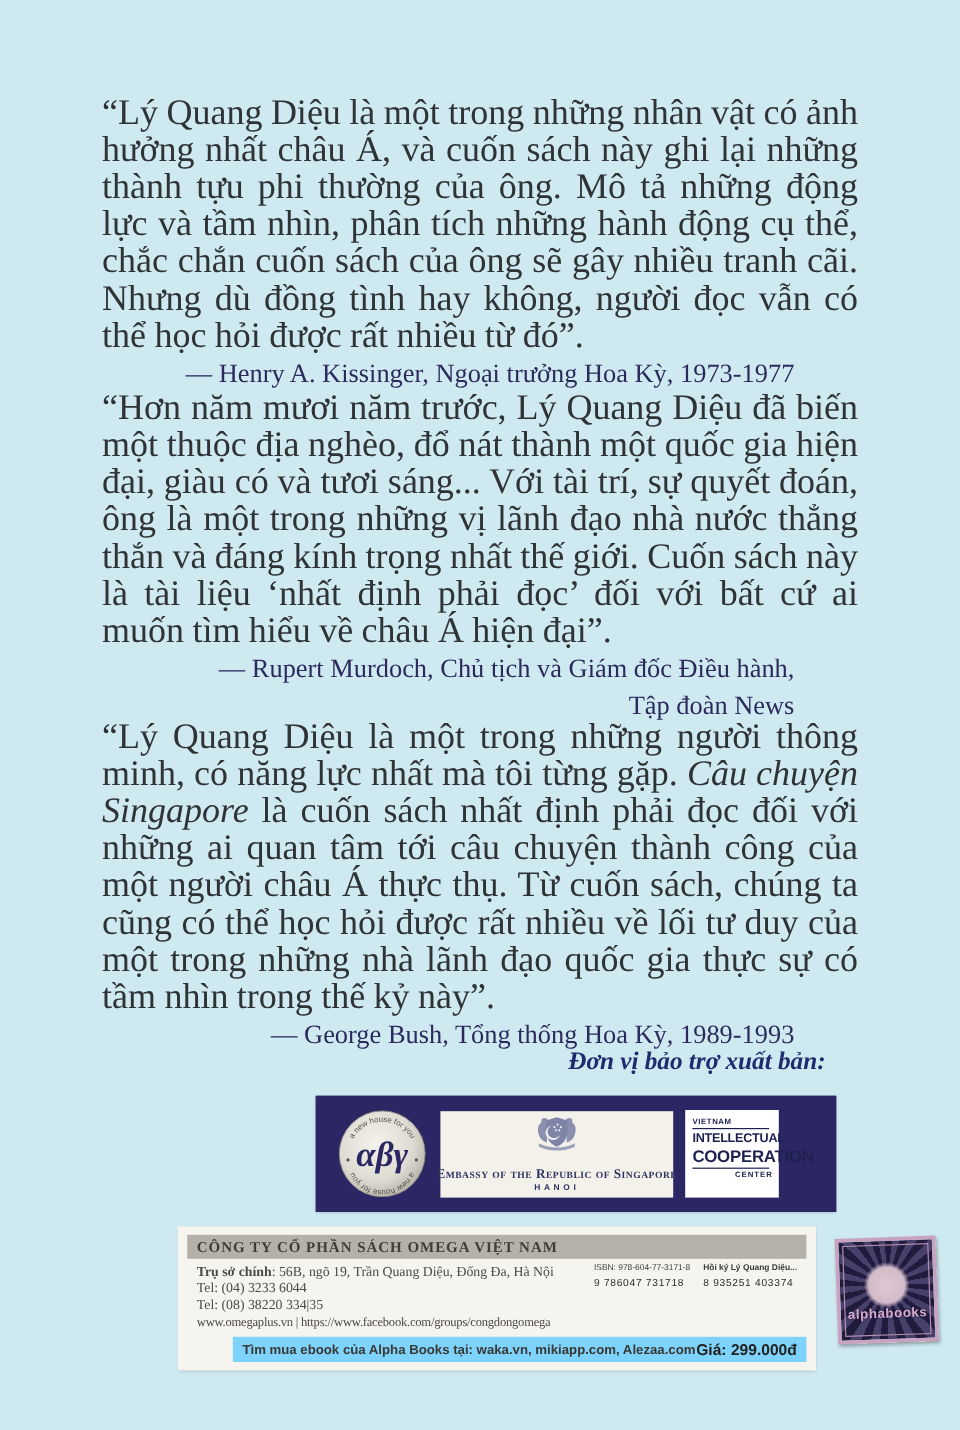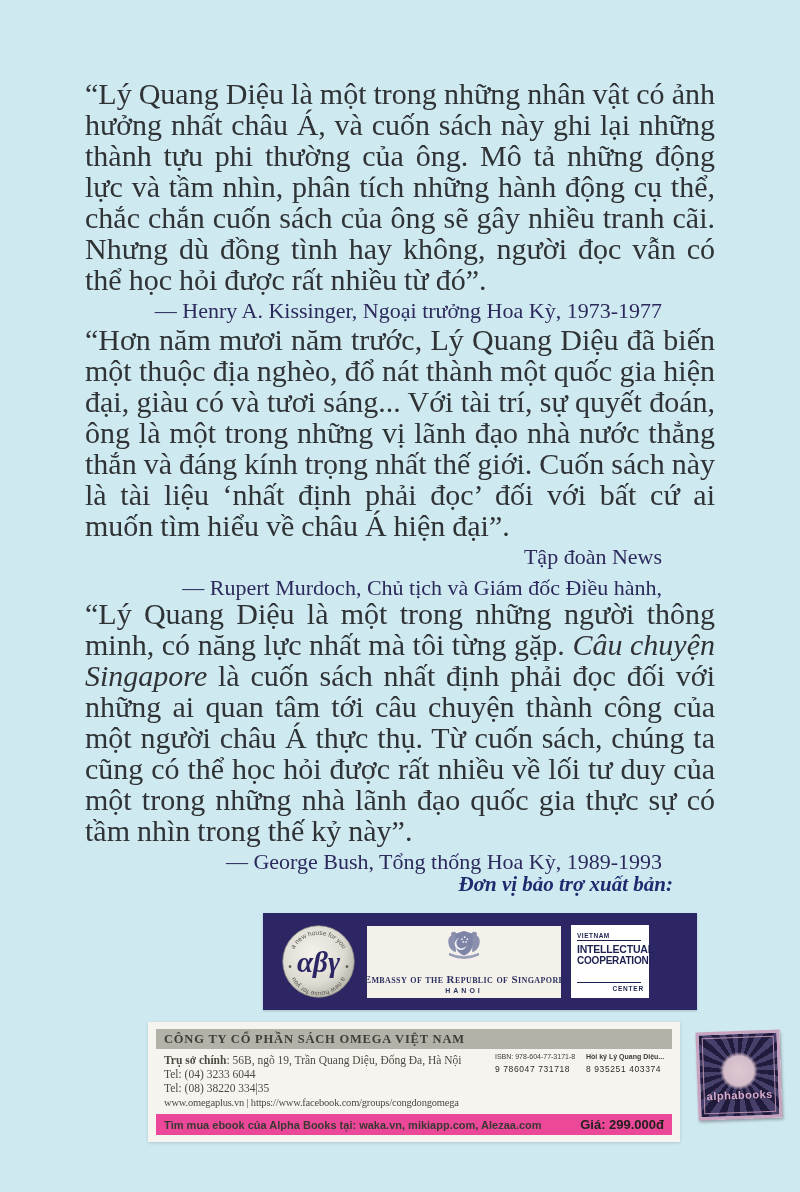--- a/index.html
+++ b/index.html
@@ -20,21 +20,21 @@
   }
   .q-text em{font-style:italic;}
   .q-attr{
     margin:0;text-align:right;padding-right:53px;
     color:#2c2a5c;font-size:22px;line-height:31px;
   }
   .q-attr:empty{display:none;}
 
   
   .sponsor-heading{
-    position:absolute;top:872px;left:70px;width:630px;margin:0;
+    position:absolute;top:872px;left:85px;width:630px;margin:0;
     box-sizing:border-box;padding-right:27px;
     text-align:right;font-style:italic;font-weight:bold;
     font-size:21px;color:#1f2b6e;
   }
 
   
   .logo-strip{
     position:absolute;left:263px;top:913px;width:434px;height:97px;
     background:#2c2764;display:flex;align-items:center;
     box-shadow:0 1px 2px rgba(0,0,0,0.2);
@@ -56,22 +56,22 @@
     font-size:7px;font-weight:bold;letter-spacing:3px;color:#2e3260;margin-top:2px;
   }
   .logo-vicc{
     width:78px;height:73px;margin-left:10px;background:#ffffff;
     box-sizing:border-box;padding:7px 5px 0 6px;flex:0 0 auto;
     font-family:"Liberation Sans","DejaVu Sans",sans-serif;color:#1c2150;
   }
   .vicc-l1{font-size:6.5px;font-weight:bold;letter-spacing:0.5px;
     border-bottom:1px solid #1c2150;width:64px;padding-bottom:1px;}
   .vicc-l2{font-size:10.5px;font-weight:bold;letter-spacing:-0.2px;margin-top:2px;white-space:nowrap;}
-  .vicc-l3{font-size:10px;font-weight:bold;letter-spacing:-0.2px;white-space:nowrap;
-    border-bottom:1px solid #1c2150;padding-bottom:16px;width:64px;}
+  .vicc-l3{font-size:14px;font-weight:bold;letter-spacing:-0.2px;white-space:nowrap;
+    border-bottom:1px solid #1c2150;padding-bottom:2px;width:64px;}
   .vicc-l4{font-size:6.5px;font-weight:bold;letter-spacing:0.8px;text-align:right;margin-top:2px;}
 
   
   .info-box{
     position:absolute;left:148px;top:1022px;width:532px;height:120px;
     background:#f6f4ef;box-sizing:border-box;padding:7px 8px;
     display:flex;flex-direction:column;
     box-shadow:0 1px 3px rgba(0,0,0,0.15);
   }
   .info-header{
@@ -91,24 +91,24 @@
   .bc-bars{
     flex:1;margin-top:1px;
     background-image:repeating-linear-gradient(90deg,
       #1d1b18 0px,#1d1b18 2px,#f6f4ef 2px,#f6f4ef 4px,
       #1d1b18 4px,#1d1b18 5px,#f6f4ef 5px,#f6f4ef 8px,
       #1d1b18 8px,#1d1b18 11px,#f6f4ef 11px,#f6f4ef 13px,
       #1d1b18 13px,#1d1b18 14px,#f6f4ef 14px,#f6f4ef 17px);
   }
   .bc-digits{font-size:8.5px;letter-spacing:0.6px;color:#2e2c28;white-space:nowrap;margin-top:1px;}
   .info-footer{
-    background:#ec4899;flex:0 0 auto;display:flex;justify-content:space-between;
+    background:#7dd3fc;flex:0 0 auto;display:flex;justify-content:space-between;
     align-items:center;padding:3px 8px;
     font-family:"Liberation Sans","DejaVu Sans",sans-serif;
-    font-size:11px;font-weight:bold;color:#3a3832;
+    font-size:11px;font-weight:bold;color:#3a3832;margin-left:38px;
   }
   .price{font-size:13px;color:#23211d;}
 
   
   .sticker{
     position:absolute;left:697px;top:1031px;width:84px;height:88px;
     box-sizing:border-box;border:3px solid #c7a3bf;
     outline:1px solid #b58fae;outline-offset:-7px;
     background:
       radial-gradient(circle at 50% 45%, #dcc8d2 0px, #d3bcc9 15px, rgba(211,188,201,0) 19px),
@@ -129,22 +129,22 @@
 <div class="cover">
 
   <section class="quote-block q1">
     <p class="q-text"><span>“Lý Quang Diệu là một trong những nhân vật có ảnh hưởng nhất châu Á, và cuốn sách này ghi lại những thành tựu phi thường của ông. Mô tả những động lực và tầm nhìn, phân tích những hành động cụ thể, chắc chắn cuốn sách của ông sẽ gây nhiều tranh cãi. Nhưng dù đồng tình hay không, người đọc vẫn có thể học hỏi được rất nhiều từ đó”.</span><em></em><span></span></p>
     <p class="q-attr">— Henry A. Kissinger, Ngoại trưởng Hoa Kỳ, 1973-1977</p>
 
   </section>
 
   <section class="quote-block q2">
     <p class="q-text"><span>“Hơn năm mươi năm trước, Lý Quang Diệu đã biến một thuộc địa nghèo, đổ nát thành một quốc gia hiện đại, giàu có và tươi sáng... Với tài trí, sự quyết đoán, ông là một trong những vị lãnh đạo nhà nước thẳng thắn và đáng kính trọng nhất thế giới. Cuốn sách này là tài liệu ‘nhất định phải đọc’ đối với bất cứ ai muốn tìm hiểu về châu Á hiện đại”.</span><em></em><span></span></p>
+    <p class="q-attr">— Rupert Murdoch, Chủ tịch và Giám đốc Điều hành,</p>
     <p class="q-attr">Tập đoàn News</p>
-    <p class="q-attr">— Rupert Murdoch, Chủ tịch và Giám đốc Điều hành,</p>
   </section>
 
   <section class="quote-block q3">
     <p class="q-text"><span>“Lý Quang Diệu là một trong những người thông minh, có năng lực nhất mà tôi từng gặp. </span><em>Câu chuyện Singapore</em><span> là cuốn sách nhất định phải đọc đối với những ai quan tâm tới câu chuyện thành công của một người châu Á thực thụ. Từ cuốn sách, chúng ta cũng có thể học hỏi được rất nhiều về lối tư duy của một trong những nhà lãnh đạo quốc gia thực sự có tầm nhìn trong thế kỷ này”.</span></p>
     <p class="q-attr">— George Bush, Tổng thống Hoa Kỳ, 1989-1993</p>
 
   </section>
 
   <p class="sponsor-heading">Đơn vị bảo trợ xuất bản:</p>
 

